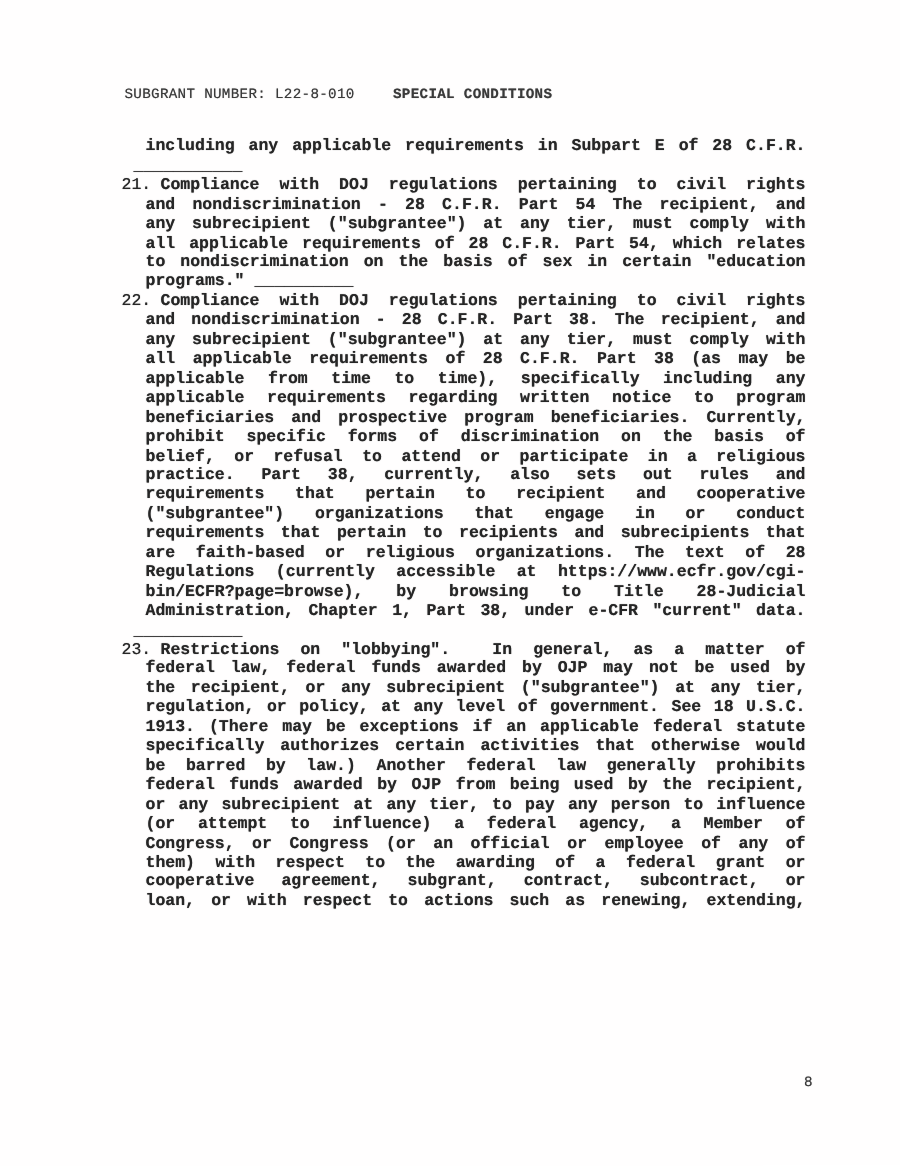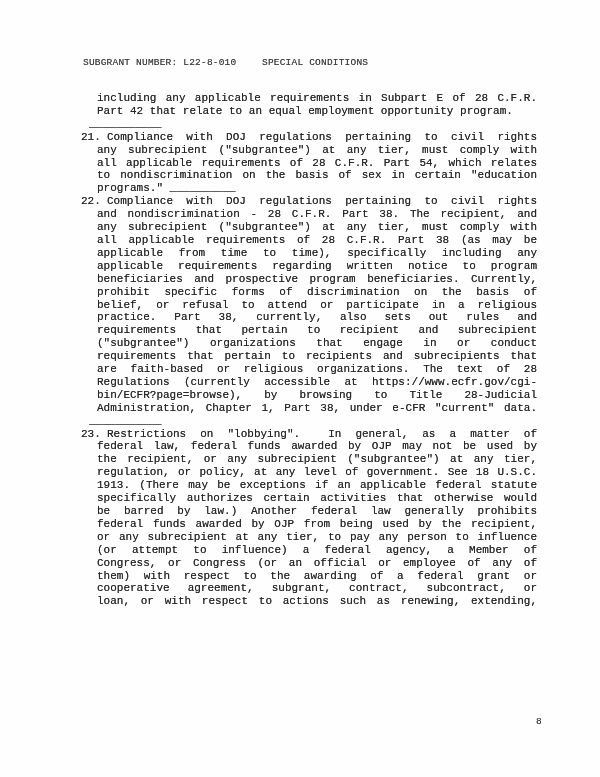--- a/index.html
+++ b/index.html
@@ -13,33 +13,34 @@
   }
   .hdr{
     position:absolute;top:57px;
     font-size:9.5px;line-height:11px;
     letter-spacing:0.2px;
     color:#3a3a3a;
     text-shadow:0 0 0.5px rgba(50,50,50,0.6);
     white-space:nowrap;
   }
   .hdr-left{left:83px;}
-  .hdr-title{left:262px;}
+  .hdr-title{left:262px;font-weight:bold;}
   .doc{
     position:absolute;left:97px;top:92px;width:440px;
     font-size:11px;line-height:12.9px;
     text-shadow:0 0 0.55px rgba(35,35,35,0.75);
   }
   .item,.para{position:relative;}
   .num{position:absolute;left:-16px;top:0;}
   .tline{
     text-align:justify;
     text-align-last:justify;
     min-height:12.9px;
     white-space:normal;
+    font-weight:bold;
   }
   .tline.first{text-indent:10px;}
   .tline.no-j{text-align-last:left;}
   .sig-line{
     margin-left:-8px;
     min-height:12.9px;
     line-height:12.9px;
     letter-spacing:0;
   }
   .page-number{
@@ -51,44 +52,44 @@
 </head>
 <body>
 
 <div class="page">
   <div class="hdr hdr-left">SUBGRANT NUMBER: L22-8-010</div>
   <div class="hdr hdr-title">SPECIAL CONDITIONS</div>
 
   <div class="doc">
       <div class="para">
         <div class="tline">including any applicable requirements in Subpart E of 28 C.F.R.</div>
-        <div class="tline no-j">Part 42 that relate to an equal employment opportunity program.</div>
       </div>
       <div class="sig-line">___________</div>
       <div class="item">
         <span class="num">21.</span>
         <div class="tline first">Compliance with DOJ regulations pertaining to civil rights</div>
+        <div class="tline">and nondiscrimination - 28 C.F.R. Part 54 The recipient, and</div>
         <div class="tline">any subrecipient ("subgrantee") at any tier, must comply with</div>
         <div class="tline">all applicable requirements of 28 C.F.R. Part 54, which relates</div>
         <div class="tline">to nondiscrimination on the basis of sex in certain "education</div>
         <div class="tline no-j">programs." __________</div>
       </div>
       <div class="item">
         <span class="num">22.</span>
         <div class="tline first">Compliance with DOJ regulations pertaining to civil rights</div>
         <div class="tline">and nondiscrimination - 28 C.F.R. Part 38. The recipient, and</div>
         <div class="tline">any subrecipient ("subgrantee") at any tier, must comply with</div>
         <div class="tline">all applicable requirements of 28 C.F.R. Part 38 (as may be</div>
         <div class="tline">applicable from time to time), specifically including any</div>
         <div class="tline">applicable requirements regarding written notice to program</div>
         <div class="tline">beneficiaries and prospective program beneficiaries. Currently,</div>
         <div class="tline">prohibit specific forms of discrimination on the basis of</div>
         <div class="tline">belief, or refusal to attend or participate in a religious</div>
         <div class="tline">practice. Part 38, currently, also sets out rules and</div>
-        <div class="tline">requirements that pertain to recipient and subrecipient</div>
+        <div class="tline">requirements that pertain to recipient and cooperative</div>
         <div class="tline">("subgrantee") organizations that engage in or conduct</div>
         <div class="tline">requirements that pertain to recipients and subrecipients that</div>
         <div class="tline">are faith-based or religious organizations. The text of 28</div>
         <div class="tline">Regulations (currently accessible at https://www.ecfr.gov/cgi-</div>
         <div class="tline">bin/ECFR?page=browse), by browsing to Title 28-Judicial</div>
         <div class="tline">Administration, Chapter 1, Part 38, under e-CFR "current" data.</div>
       </div>
       <div class="sig-line">___________</div>
       <div class="item">
         <span class="num">23.</span>

